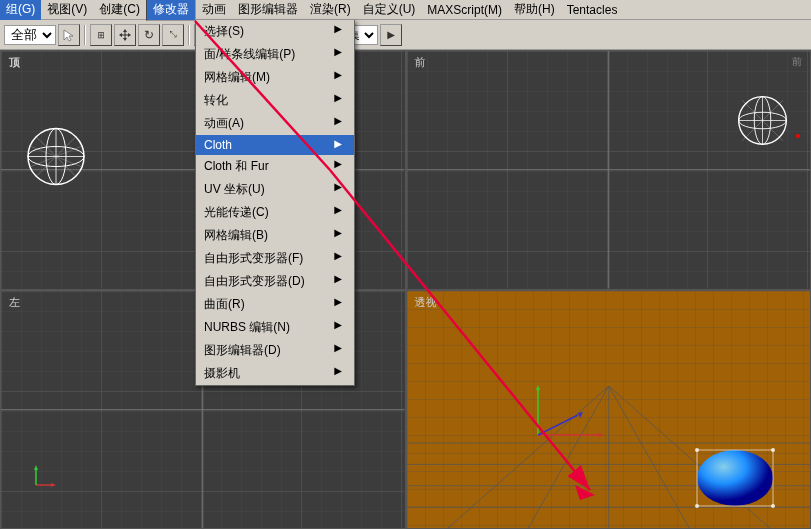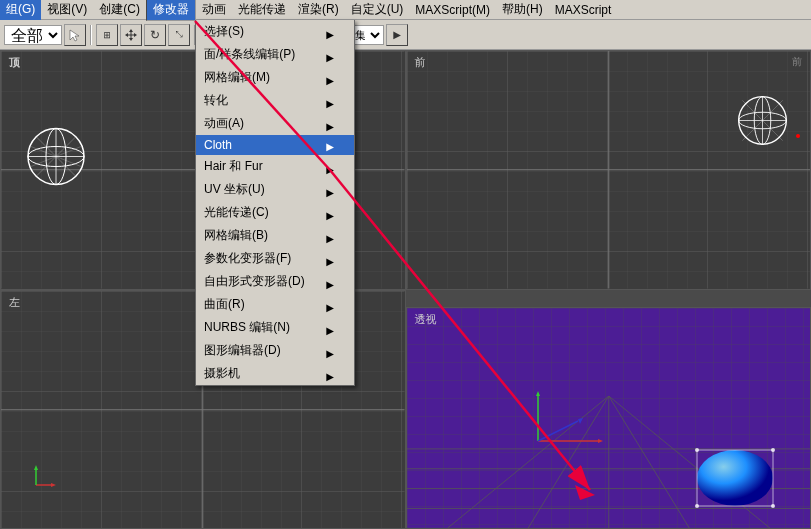--- a/index.html
+++ b/index.html
@@ -47,21 +47,21 @@
       height: 30px;
       background: #d4d0c8;
       display: flex;
       align-items: center;
       border-bottom: 1px solid #999;
       padding: 2px 4px;
       gap: 2px;
     }
     .toolbar-select {
       height: 20px;
-      font-size: 16px;
+      font-size: 13px;
       background: white;
       border: 1px solid #999;
       padding: 0 2px;
     }
     .toolbar-btn {
       width: 22px;
       height: 22px;
       background: #d4d0c8;
       border: 1px outset #999;
       display: flex;
@@ -119,23 +119,23 @@
       background: #d4d0c8;
       border: 1px solid #666;
       border-top: none;
       z-index: 200;
       min-width: 160px;
       box-shadow: 2px 2px 4px rgba(0,0,0,0.5);
     }
 
     .menu-item {
       display: flex;
-      align-items: flex-end;
+      align-items: flex-start;
       justify-content: space-between;
-      padding: 3px 20px 3px 8px;
+      padding: 3px 12px 3px 8px;
       cursor: pointer;
       color: #000;
       font-size: 12px;
       white-space: nowrap;
     }
 
     .menu-item.highlighted {
       background: #316ac5;
       color: #fff;
     }
@@ -167,26 +167,26 @@
   </style>
 </head>
 <body>
 
 <div class="menubar">
   <div class="menubar-item">组(G)</div>
   <div class="menubar-item">视图(V)</div>
   <div class="menubar-item">创建(C)</div>
   <div class="menubar-item active">修改器</div>
   <div class="menubar-item">动画</div>
-  <div class="menubar-item">光能传递</div>
+  <div class="menubar-item">图形编辑器</div>
   <div class="menubar-item">渲染(R)</div>
   <div class="menubar-item">自定义(U)</div>
   <div class="menubar-item">MAXScript(M)</div>
   <div class="menubar-item">帮助(H)</div>
-  <div class="menubar-item">MAXScript</div>
+  <div class="menubar-item">Tentacles</div>
 </div>
 
 <div class="toolbar">
   <select class="toolbar-select">
     <option>全部</option>
   </select>
   <div class="toolbar-btn">
     <svg width="14" height="14" viewBox="0 0 14 14">
       <polygon points="2,2 2,12 5,9 7,13 9,12 7,8 11,8" fill="white" stroke="#333" stroke-width="0.5"></polygon>
     </svg>
@@ -303,21 +303,21 @@
     <div style="position:absolute;bottom:20px;left:15px;">
       <svg width="40" height="40" viewBox="0 0 40 40">
         <line x1="20" y1="20" x2="35" y2="20" stroke="#cc3333" stroke-width="1.5"></line>
         <polygon points="35,18 40,20 35,22" fill="#cc3333"></polygon>
         <line x1="20" y1="20" x2="20" y2="5" stroke="#33cc33" stroke-width="1.5"></line>
         <polygon points="18,5 20,0 22,5" fill="#33cc33"></polygon>
       </svg>
     </div>
   </div>
 
-  <div class="viewport" style="background:#4c1d95;margin-top:17px;">
+  <div class="viewport" style="background:#a16207;">
     <svg class="grid-lines">
       <defs>
         <pattern id="grid4" width="18" height="18" patternUnits="userSpaceOnUse">
           <path d="M 18 0 L 0 0 0 18" fill="none" stroke="#4a4a4a" stroke-width="0.5"></path>
         </pattern>
       </defs>
       <rect width="100%" height="100%" fill="url(#grid4)"></rect>
     </svg>
     <div style="position:absolute;top:4px;left:8px;color:#ccc;font-size:11px;">透视</div>
 
@@ -388,37 +388,37 @@
   </div>
   <div class="menu-item">
     <span>动画(A)</span>
     <span class="submenu-arrow">▶</span>
   </div>
   <div class="menu-item highlighted">
     <span>Cloth</span>
     <span class="submenu-arrow">▶</span>
   </div>
   <div class="menu-item">
-    <span>Hair 和 Fur</span>
+    <span>Cloth 和 Fur</span>
     <span class="submenu-arrow">▶</span>
   </div>
   <div class="menu-item">
     <span>UV 坐标(U)</span>
     <span class="submenu-arrow">▶</span>
   </div>
   <div class="menu-item">
     <span>光能传递(C)</span>
     <span class="submenu-arrow">▶</span>
   </div>
   <div class="menu-item">
     <span>网格编辑(B)</span>
     <span class="submenu-arrow">▶</span>
   </div>
   <div class="menu-item">
-    <span>参数化变形器(F)</span>
+    <span>自由形式变形器(F)</span>
     <span class="submenu-arrow">▶</span>
   </div>
   <div class="menu-item">
     <span>自由形式变形器(D)</span>
     <span class="submenu-arrow">▶</span>
   </div>
   <div class="menu-item">
     <span>曲面(R)</span>
     <span class="submenu-arrow">▶</span>
   </div>

